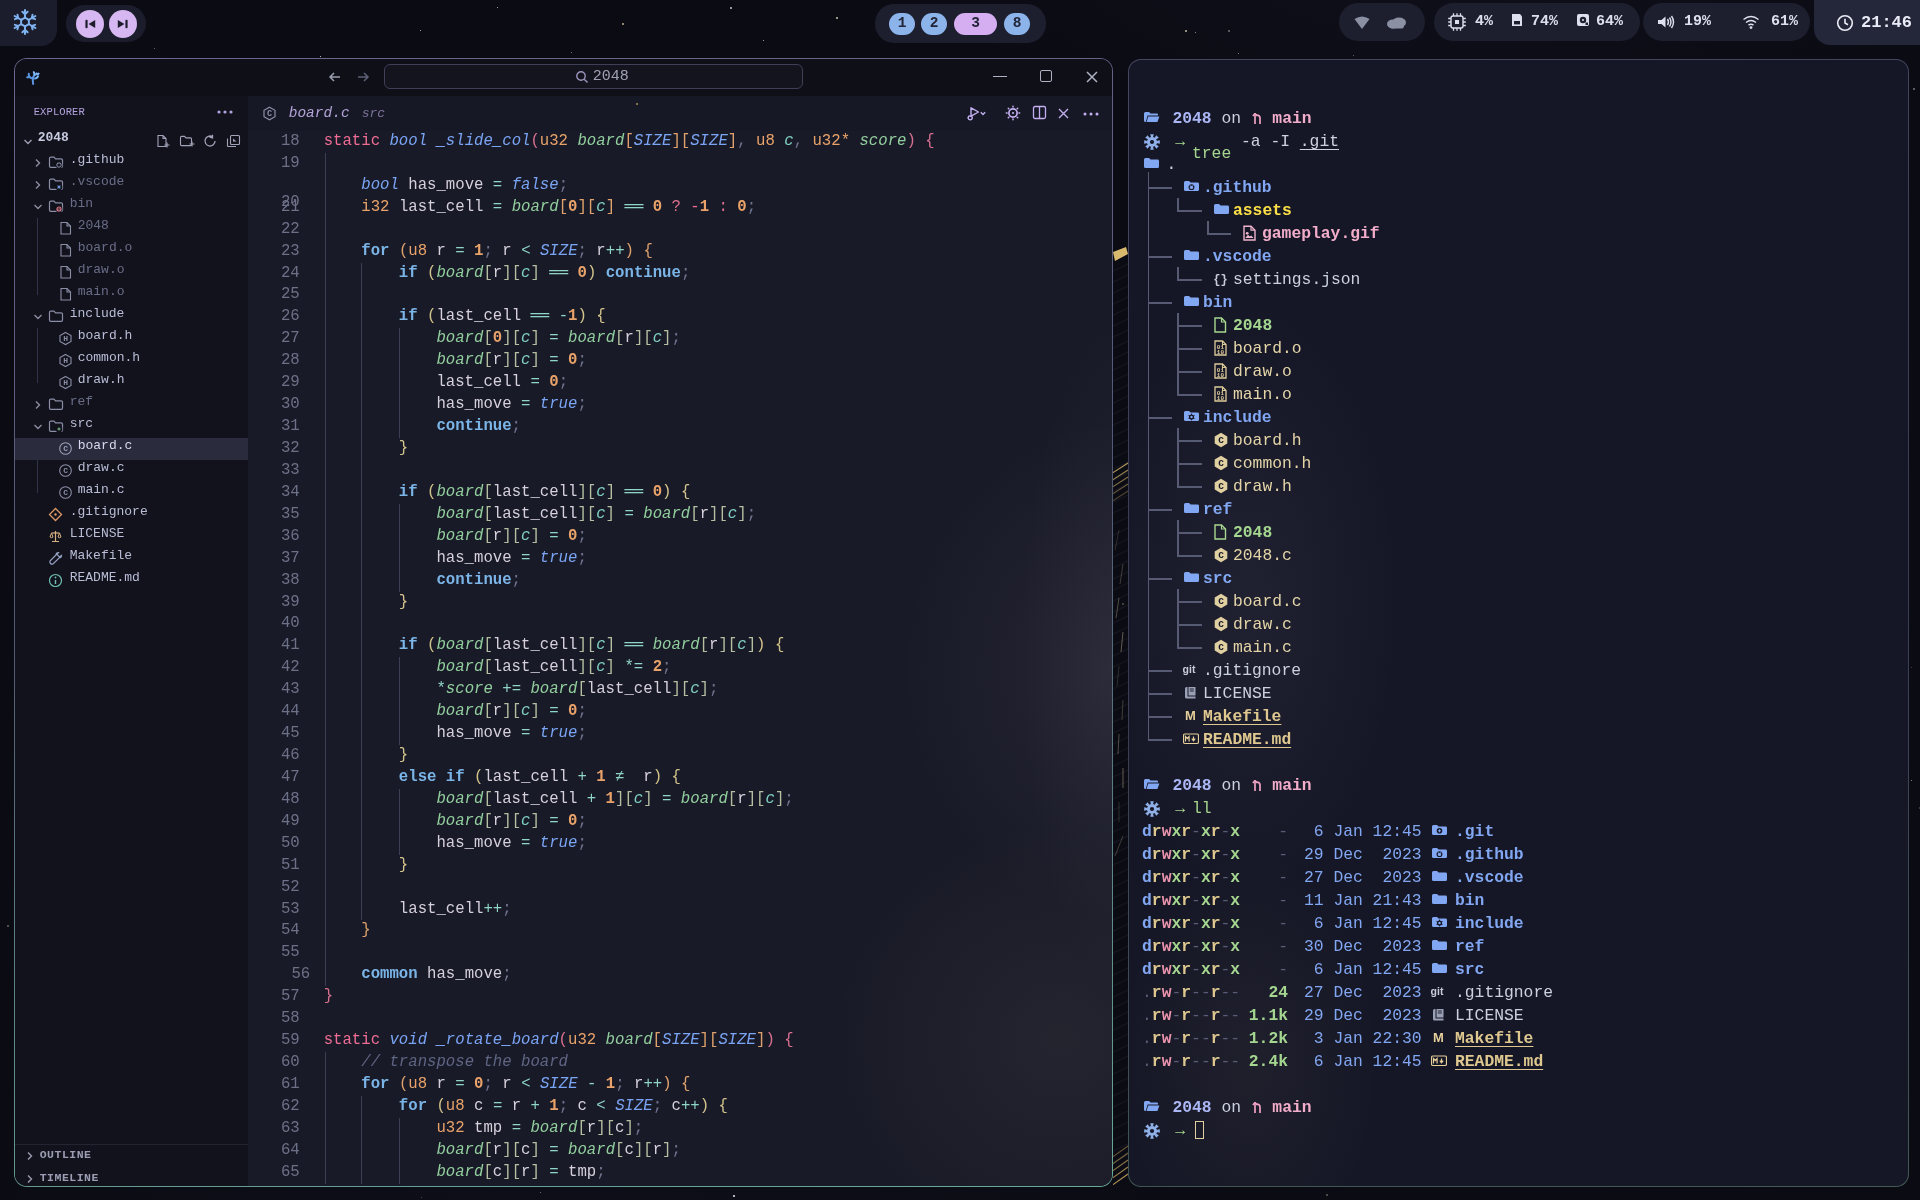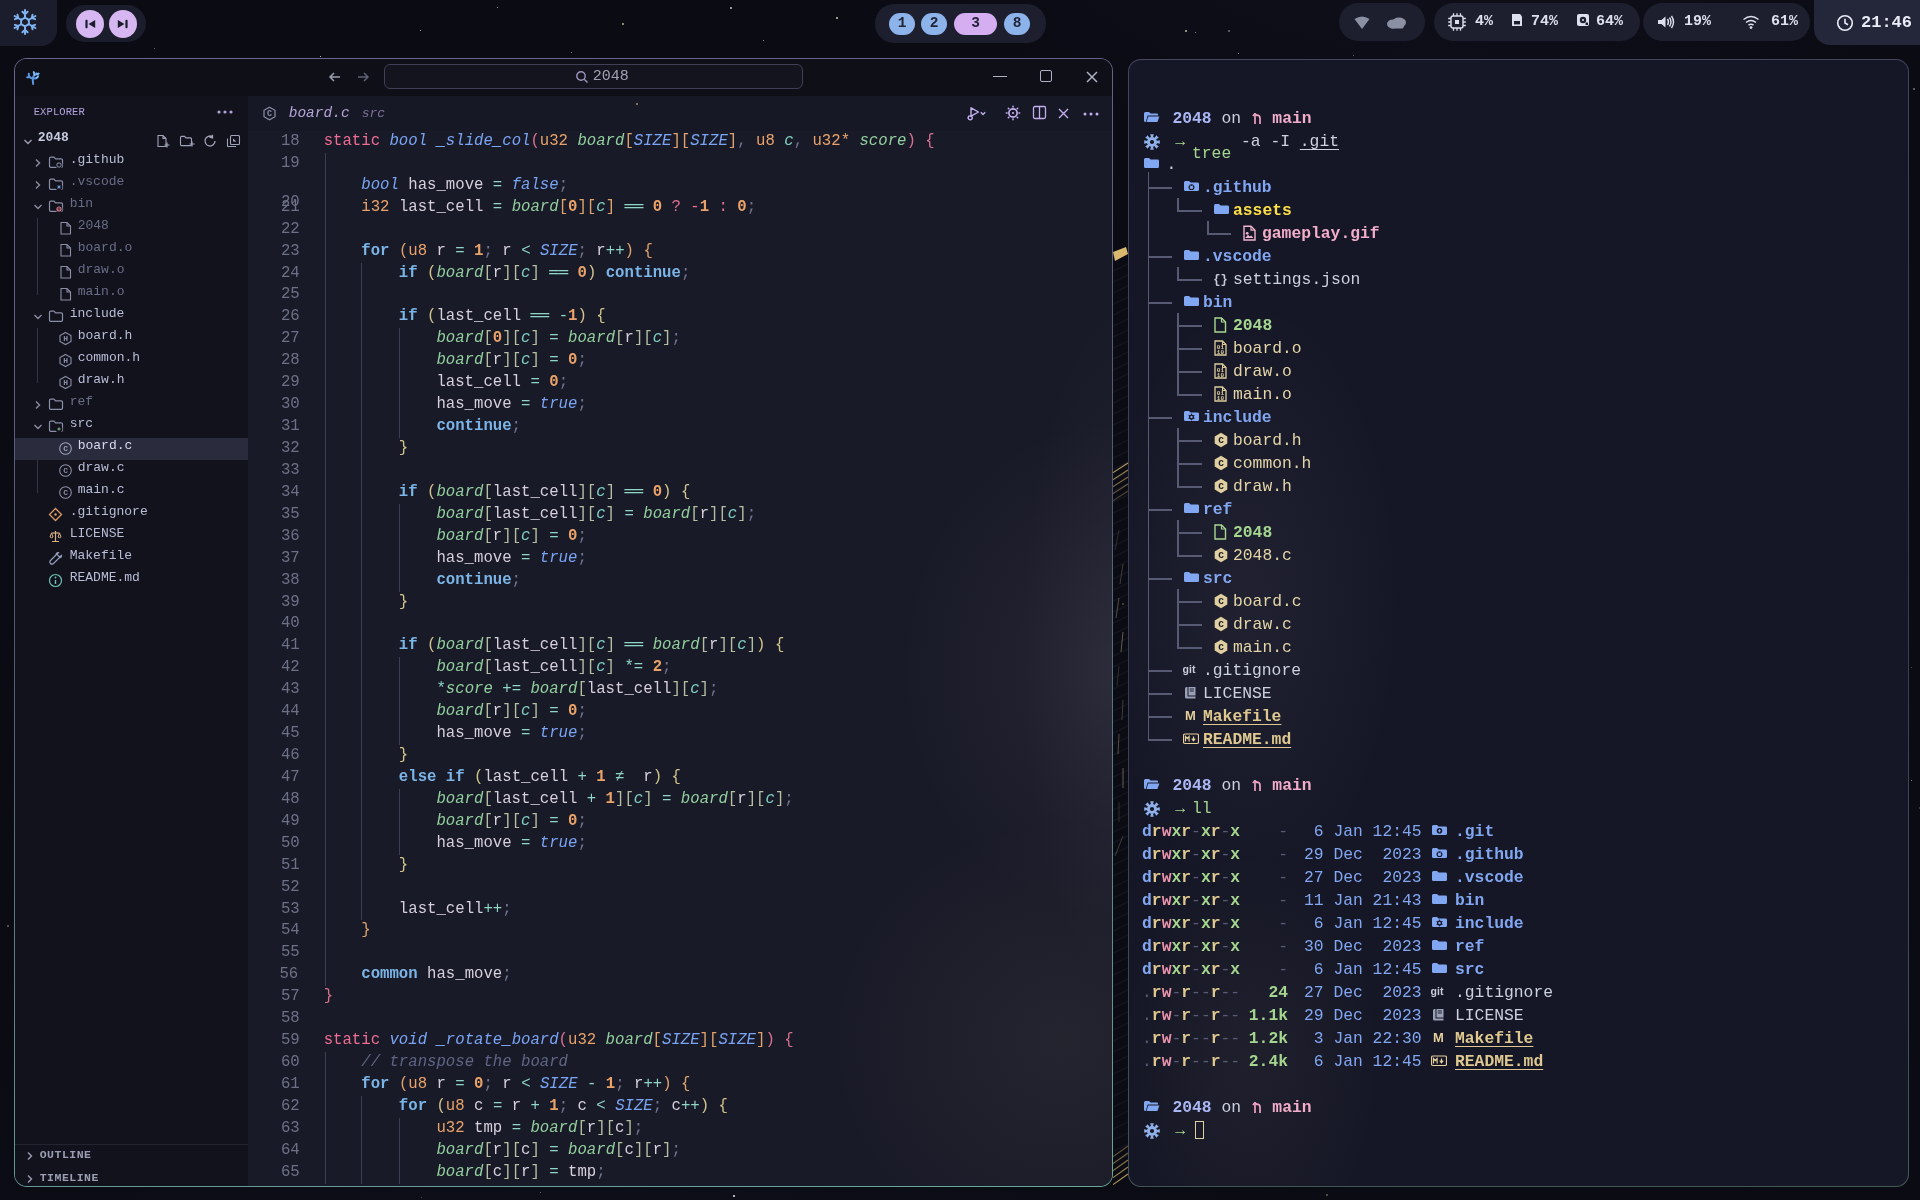--- a/index.html
+++ b/index.html
@@ -792,21 +792,21 @@
 <div class="eline gut" style="left:248.5px;top:773.56px">50</div>
 <div class="eline" style="left:308.5px;top:773.56px">            <span style="color:#d6d0dc">has_move</span> <span style="color:#8fd6c7">=</span> <span class="it" style="color:#7aa4f4">true</span><span style="color:#70748f">;</span></div>
 <div class="eline gut" style="left:248.5px;top:795.49px">51</div>
 <div class="eline" style="left:308.5px;top:795.49px">        <span style="color:#d2c48c">}</span></div>
 <div class="eline gut" style="left:248.5px;top:817.4200000000001px">52</div>
 <div class="eline gut" style="left:248.5px;top:839.3499999999999px">53</div>
 <div class="eline" style="left:308.5px;top:839.3499999999999px">        <span style="color:#d6d0dc">last_cell</span><span style="color:#8fd6c7">++</span><span style="color:#70748f">;</span></div>
 <div class="eline gut" style="left:248.5px;top:861.28px">54</div>
 <div class="eline" style="left:308.5px;top:861.28px">    <span style="color:#dfa26c">}</span></div>
 <div class="eline gut" style="left:248.5px;top:883.21px">55</div>
-<div class="eline gut" style="left:247px;top:905.1400000000001px">56</div>
+<div class="eline gut" style="left:259px;top:905.1400000000001px">56</div>
 <div class="eline" style="left:308.5px;top:905.1400000000001px">    <span class="w6" style="color:#7bb5e8">common</span> <span style="color:#d6d0dc">has_move</span><span style="color:#70748f">;</span></div>
 <div class="eline gut" style="left:248.5px;top:927.0699999999999px">57</div>
 <div class="eline" style="left:308.5px;top:927.0699999999999px"><span style="color:#d7708f">}</span></div>
 <div class="eline gut" style="left:248.5px;top:949.0px">58</div>
 <div class="eline gut" style="left:248.5px;top:970.9300000000001px">59</div>
 <div class="eline" style="left:308.5px;top:970.9300000000001px"><span style="color:#ef6d94">static</span> <span class="it" style="color:#7aa4f4">void</span> <span class="it" style="color:#7aa4f4">_rotate_board</span><span style="color:#d7708f">(</span><span style="color:#e9a36a">u32</span> <span class="it" style="color:#92cf9e">board</span><span style="color:#dfa26c">[</span><span class="it" style="color:#7aa4f4">SIZE</span><span style="color:#dfa26c">]</span><span style="color:#dfa26c">[</span><span class="it" style="color:#7aa4f4">SIZE</span><span style="color:#dfa26c">]</span><span style="color:#d7708f">)</span> <span style="color:#d7708f">{</span></div>
 <div class="eline gut" style="left:248.5px;top:992.8599999999999px">60</div>
 <div class="eline" style="left:308.5px;top:992.8599999999999px">    <span class="it" style="color:#5f6584">// transpose the board</span></div>
 <div class="eline gut" style="left:248.5px;top:1014.79px">61</div>
 <div class="eline" style="left:308.5px;top:1014.79px">    <span class="w6" style="color:#7bb5e8">for</span> <span style="color:#dfa26c">(</span><span style="color:#e9a36a">u8</span> <span style="color:#d6d0dc">r</span> <span style="color:#8fd6c7">=</span> <span class="w6" style="color:#e9a36a">0</span><span style="color:#70748f">;</span> <span style="color:#d6d0dc">r</span> <span style="color:#8fd6c7">&lt;</span> <span class="it" style="color:#7aa4f4">SIZE</span> <span style="color:#8fd6c7">-</span> <span class="w6" style="color:#e9a36a">1</span><span style="color:#70748f">;</span> <span style="color:#d6d0dc">r</span><span style="color:#8fd6c7">++</span><span style="color:#dfa26c">)</span> <span style="color:#dfa26c">{</span></div>

